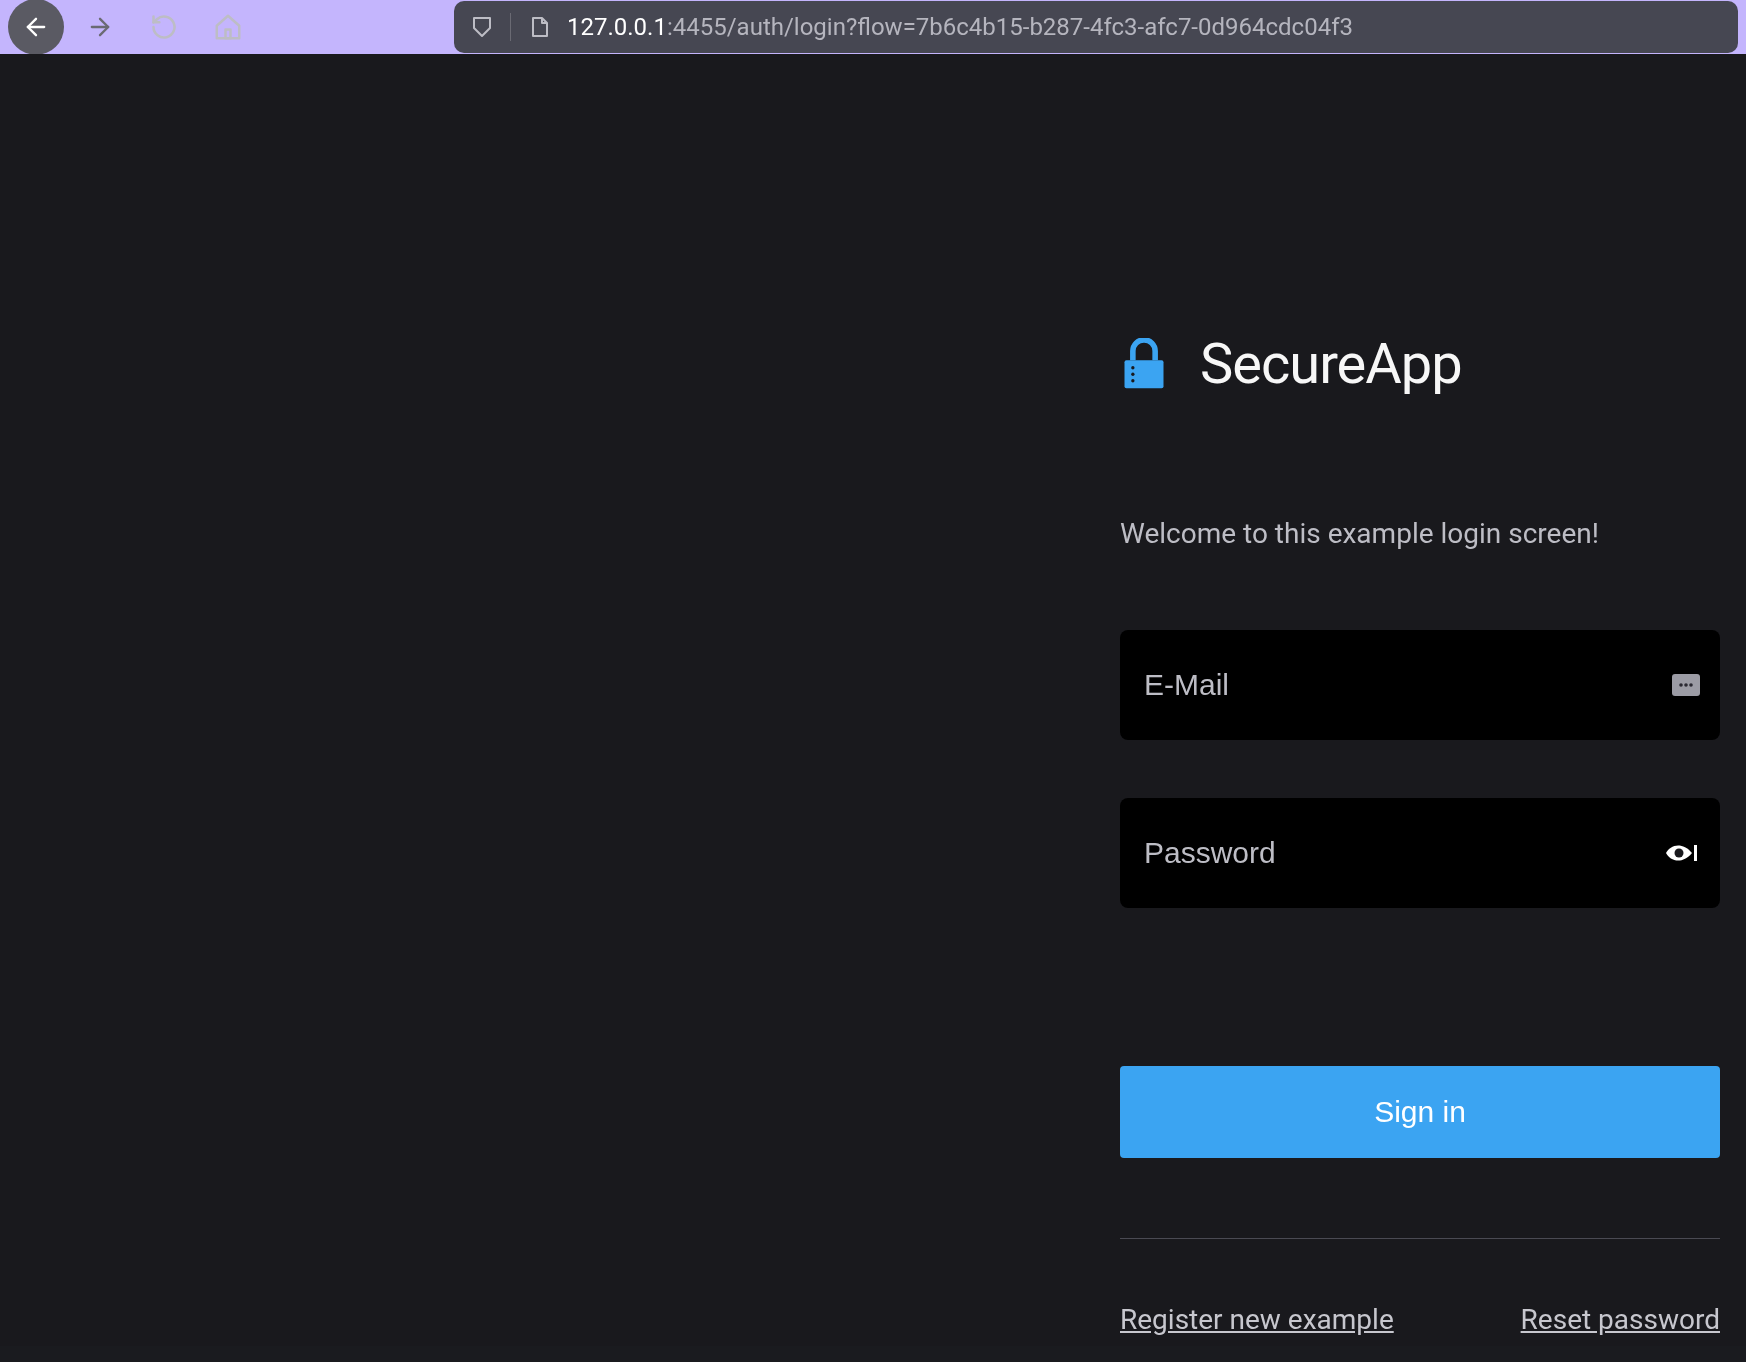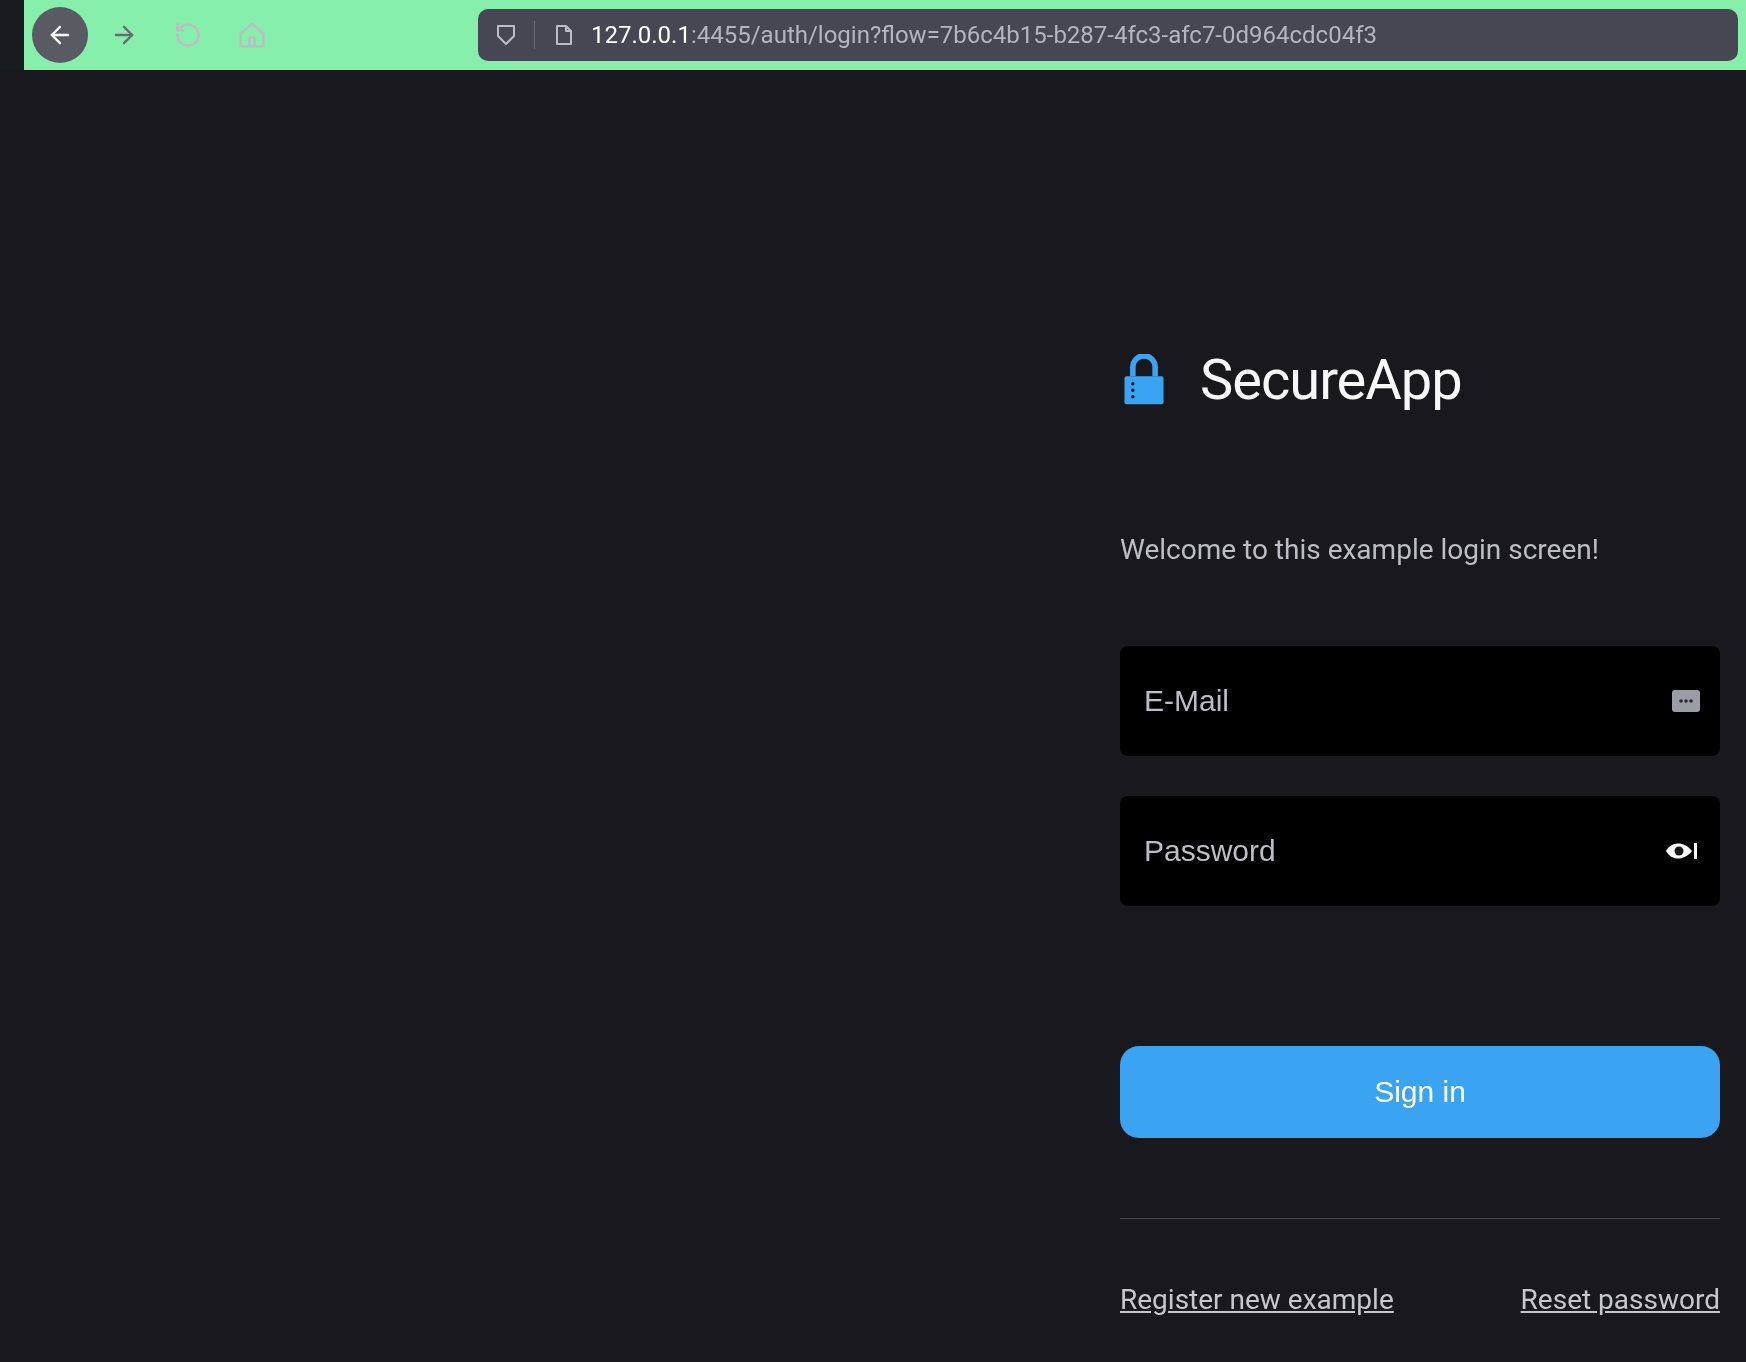--- a/index.html
+++ b/index.html
@@ -10,27 +10,26 @@
     body {
       font-family: -apple-system, BlinkMacSystemFont, "Segoe UI", Roboto, Helvetica, Arial, sans-serif;
       background: #1a1b1f;
       color: #fff;
       width: 1746px;
       height: 1362px;
       overflow: hidden;
     }
     
     .chrome {
-      height: 70px;
-      background: #86efac;
+      height: 54px;
+      background: #c4b5fd;
       display: flex;
       align-items: center;
       padding: 0 8px;
       gap: 8px;
-      margin-left: 24px;
     }
     .nav-btn {
       width: 56px;
       height: 56px;
       border-radius: 50%;
       display: flex;
       align-items: center;
       justify-content: center;
       background: transparent;
       border: none;
@@ -106,21 +105,21 @@
       font-size: 28px;
       color: #bdbdc5;
       margin-bottom: 80px;
     }
     .field {
       position: relative;
       width: 100%;
       height: 110px;
       background: #000000;
       border-radius: 8px;
-      margin-bottom: 40px;
+      margin-bottom: 58px;
       display: flex;
       align-items: center;
       padding: 0 24px;
     }
     .field input {
       width: 100%;
       height: 100%;
       background: transparent;
       border: none;
       outline: none;
@@ -138,21 +137,21 @@
       color: #d8d8dc;
       display: flex;
       align-items: center;
     }
     .signin-btn {
       width: 100%;
       height: 92px;
       background: #3ba4f2;
       color: #fff;
       border: none;
-      border-radius: 19px;
+      border-radius: 4px;
       font-size: 30px;
       font-weight: 400;
       cursor: pointer;
       margin-top: 100px;
     }
     .divider-line {
       width: 100%;
       height: 1px;
       background: #4a4a53;
       margin-top: 80px;

